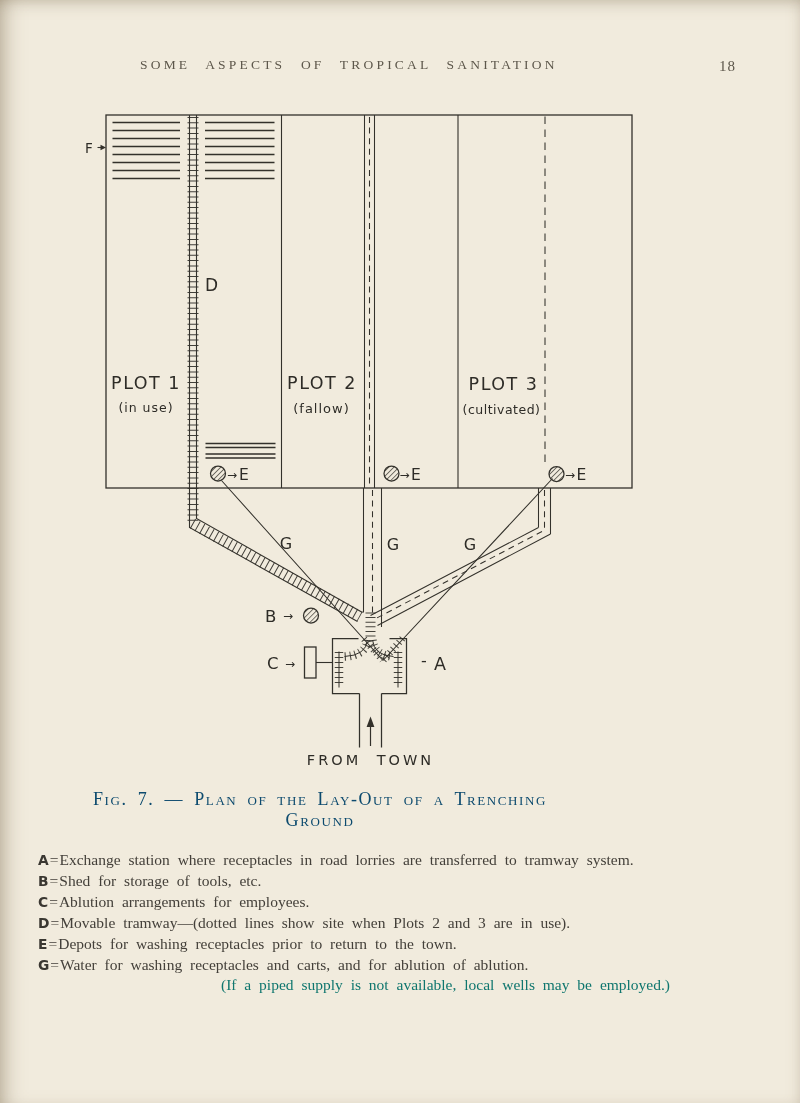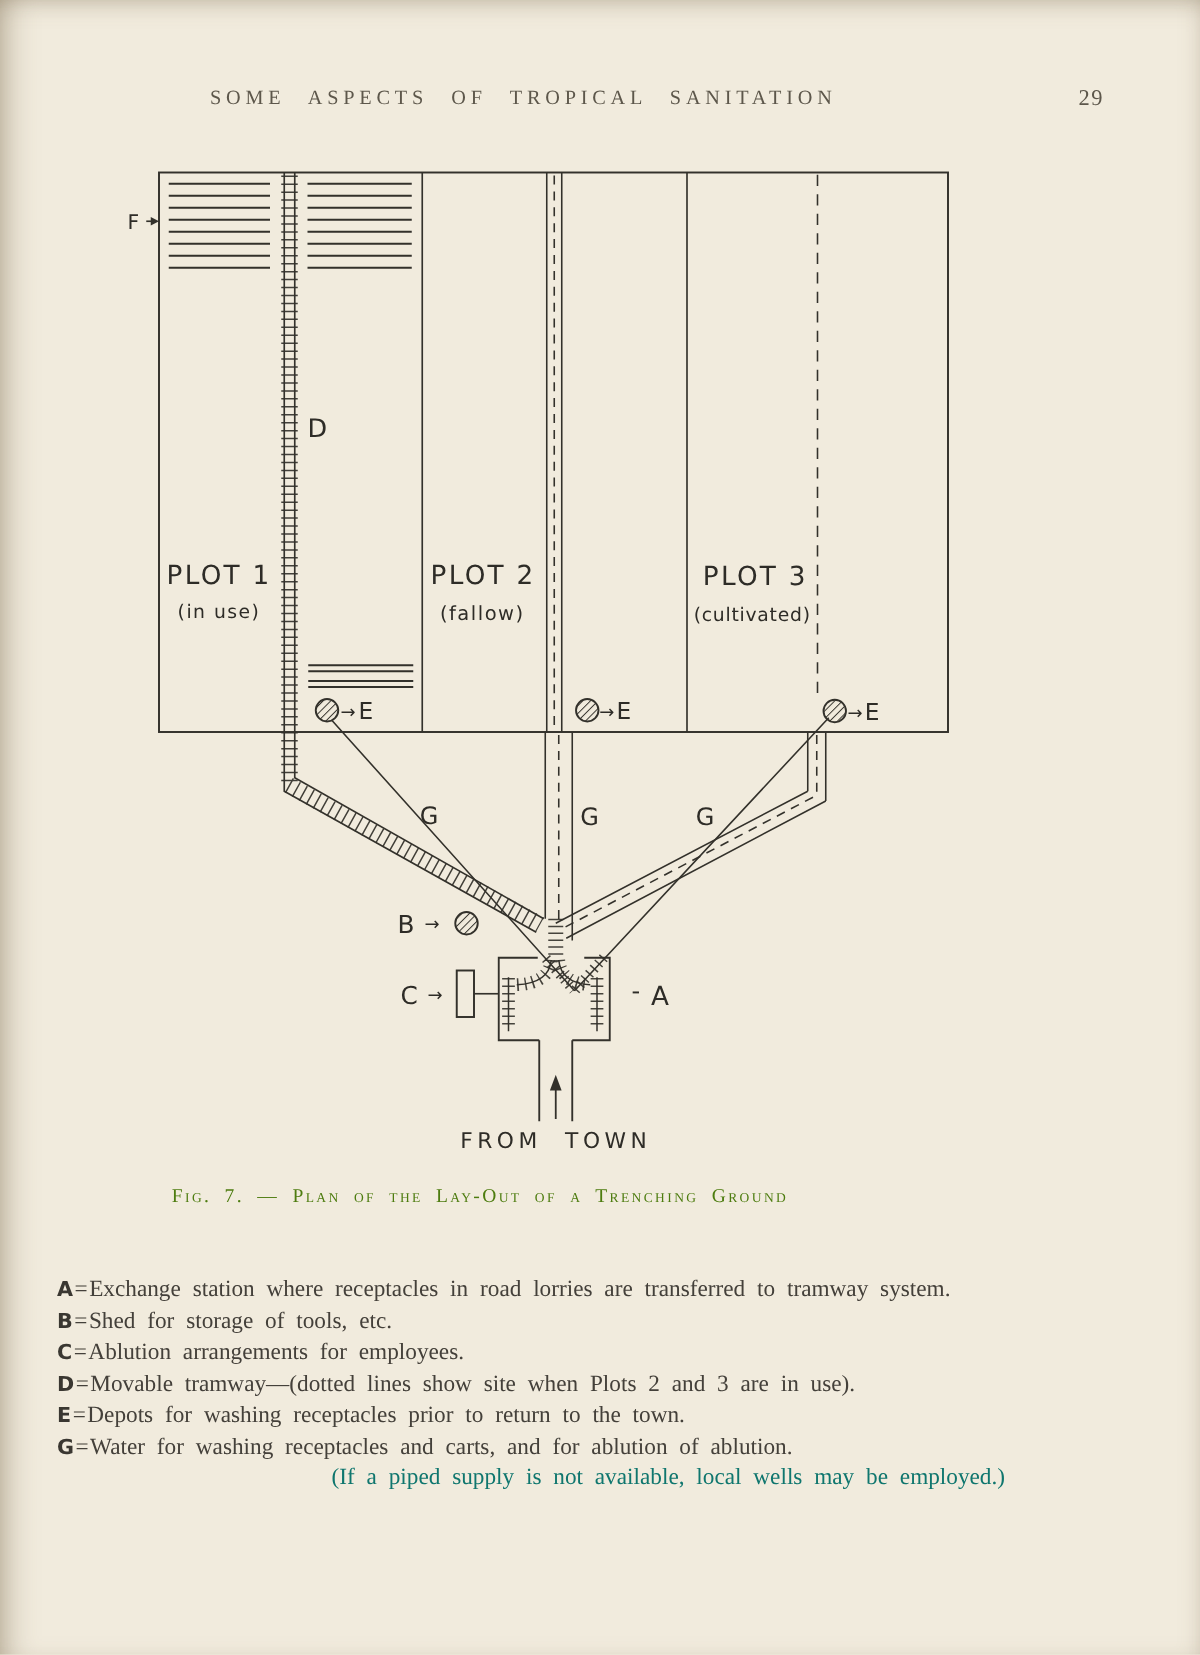--- a/index.html
+++ b/index.html
@@ -18,40 +18,40 @@
   
   .runhead{position:absolute;top:57px;left:0;right:0;height:20px;color:#5d574b;}
   .runtitle{
     position:absolute;left:140px;top:0;
     font-size:13.5px;letter-spacing:3.2px;word-spacing:9px;color:#5d574b;
   }
   .pagenum{position:absolute;left:719px;top:1px;font-size:15px;letter-spacing:1px;color:#5d574b;}
   
   .caption{
     position:absolute;top:789px;left:60px;width:520px;text-align:center;
-    font-variant:small-caps;font-size:13px;letter-spacing:1.6px;word-spacing:4px;
-    color:#4d7c0f;
+    font-variant:small-caps;font-size:18px;letter-spacing:1.6px;word-spacing:4px;
+    color:#0c4a6e;
   }
   
   .legend{position:absolute;top:836px;left:38px;width:762px;color:#44403a;margin-top:14px;}
   .legend-row{line-height:20.9px;font-size:15.5px;word-spacing:4px;white-space:nowrap;}
   .lkey{font-family:"DejaVu Sans", sans-serif;font-weight:bold;font-size:13.8px;color:#3a3731;}
   .lsep{padding:0 1px;}
   .legend-note{line-height:20.9px;font-size:15.5px;word-spacing:4px;padding-left:183px;color:#0f766e;}
   svg{position:absolute;top:0;left:0;}
   svg text{font-family:"DejaVu Sans", sans-serif;fill:#2e2c27;}
 </style>
 </head>
 <body>
 
 <div id="page">
 
   <div class="runhead">
     <span class="runtitle">SOME ASPECTS OF TROPICAL SANITATION</span>
-    <span class="pagenum">29</span>
+    <span class="pagenum">18</span>
   </div>
 
   <svg width="800" height="782" viewBox="0 0 800 782">
     <defs>
       <pattern id="hatch" patternUnits="userSpaceOnUse" width="3.6" height="3.6" patternTransform="rotate(45)">
         <line x1="0" y1="0" x2="0" y2="3.6" stroke="#33312b" stroke-width="1.3"></line>
       </pattern>
     </defs>
 
     <g stroke="#33312b" fill="none">

